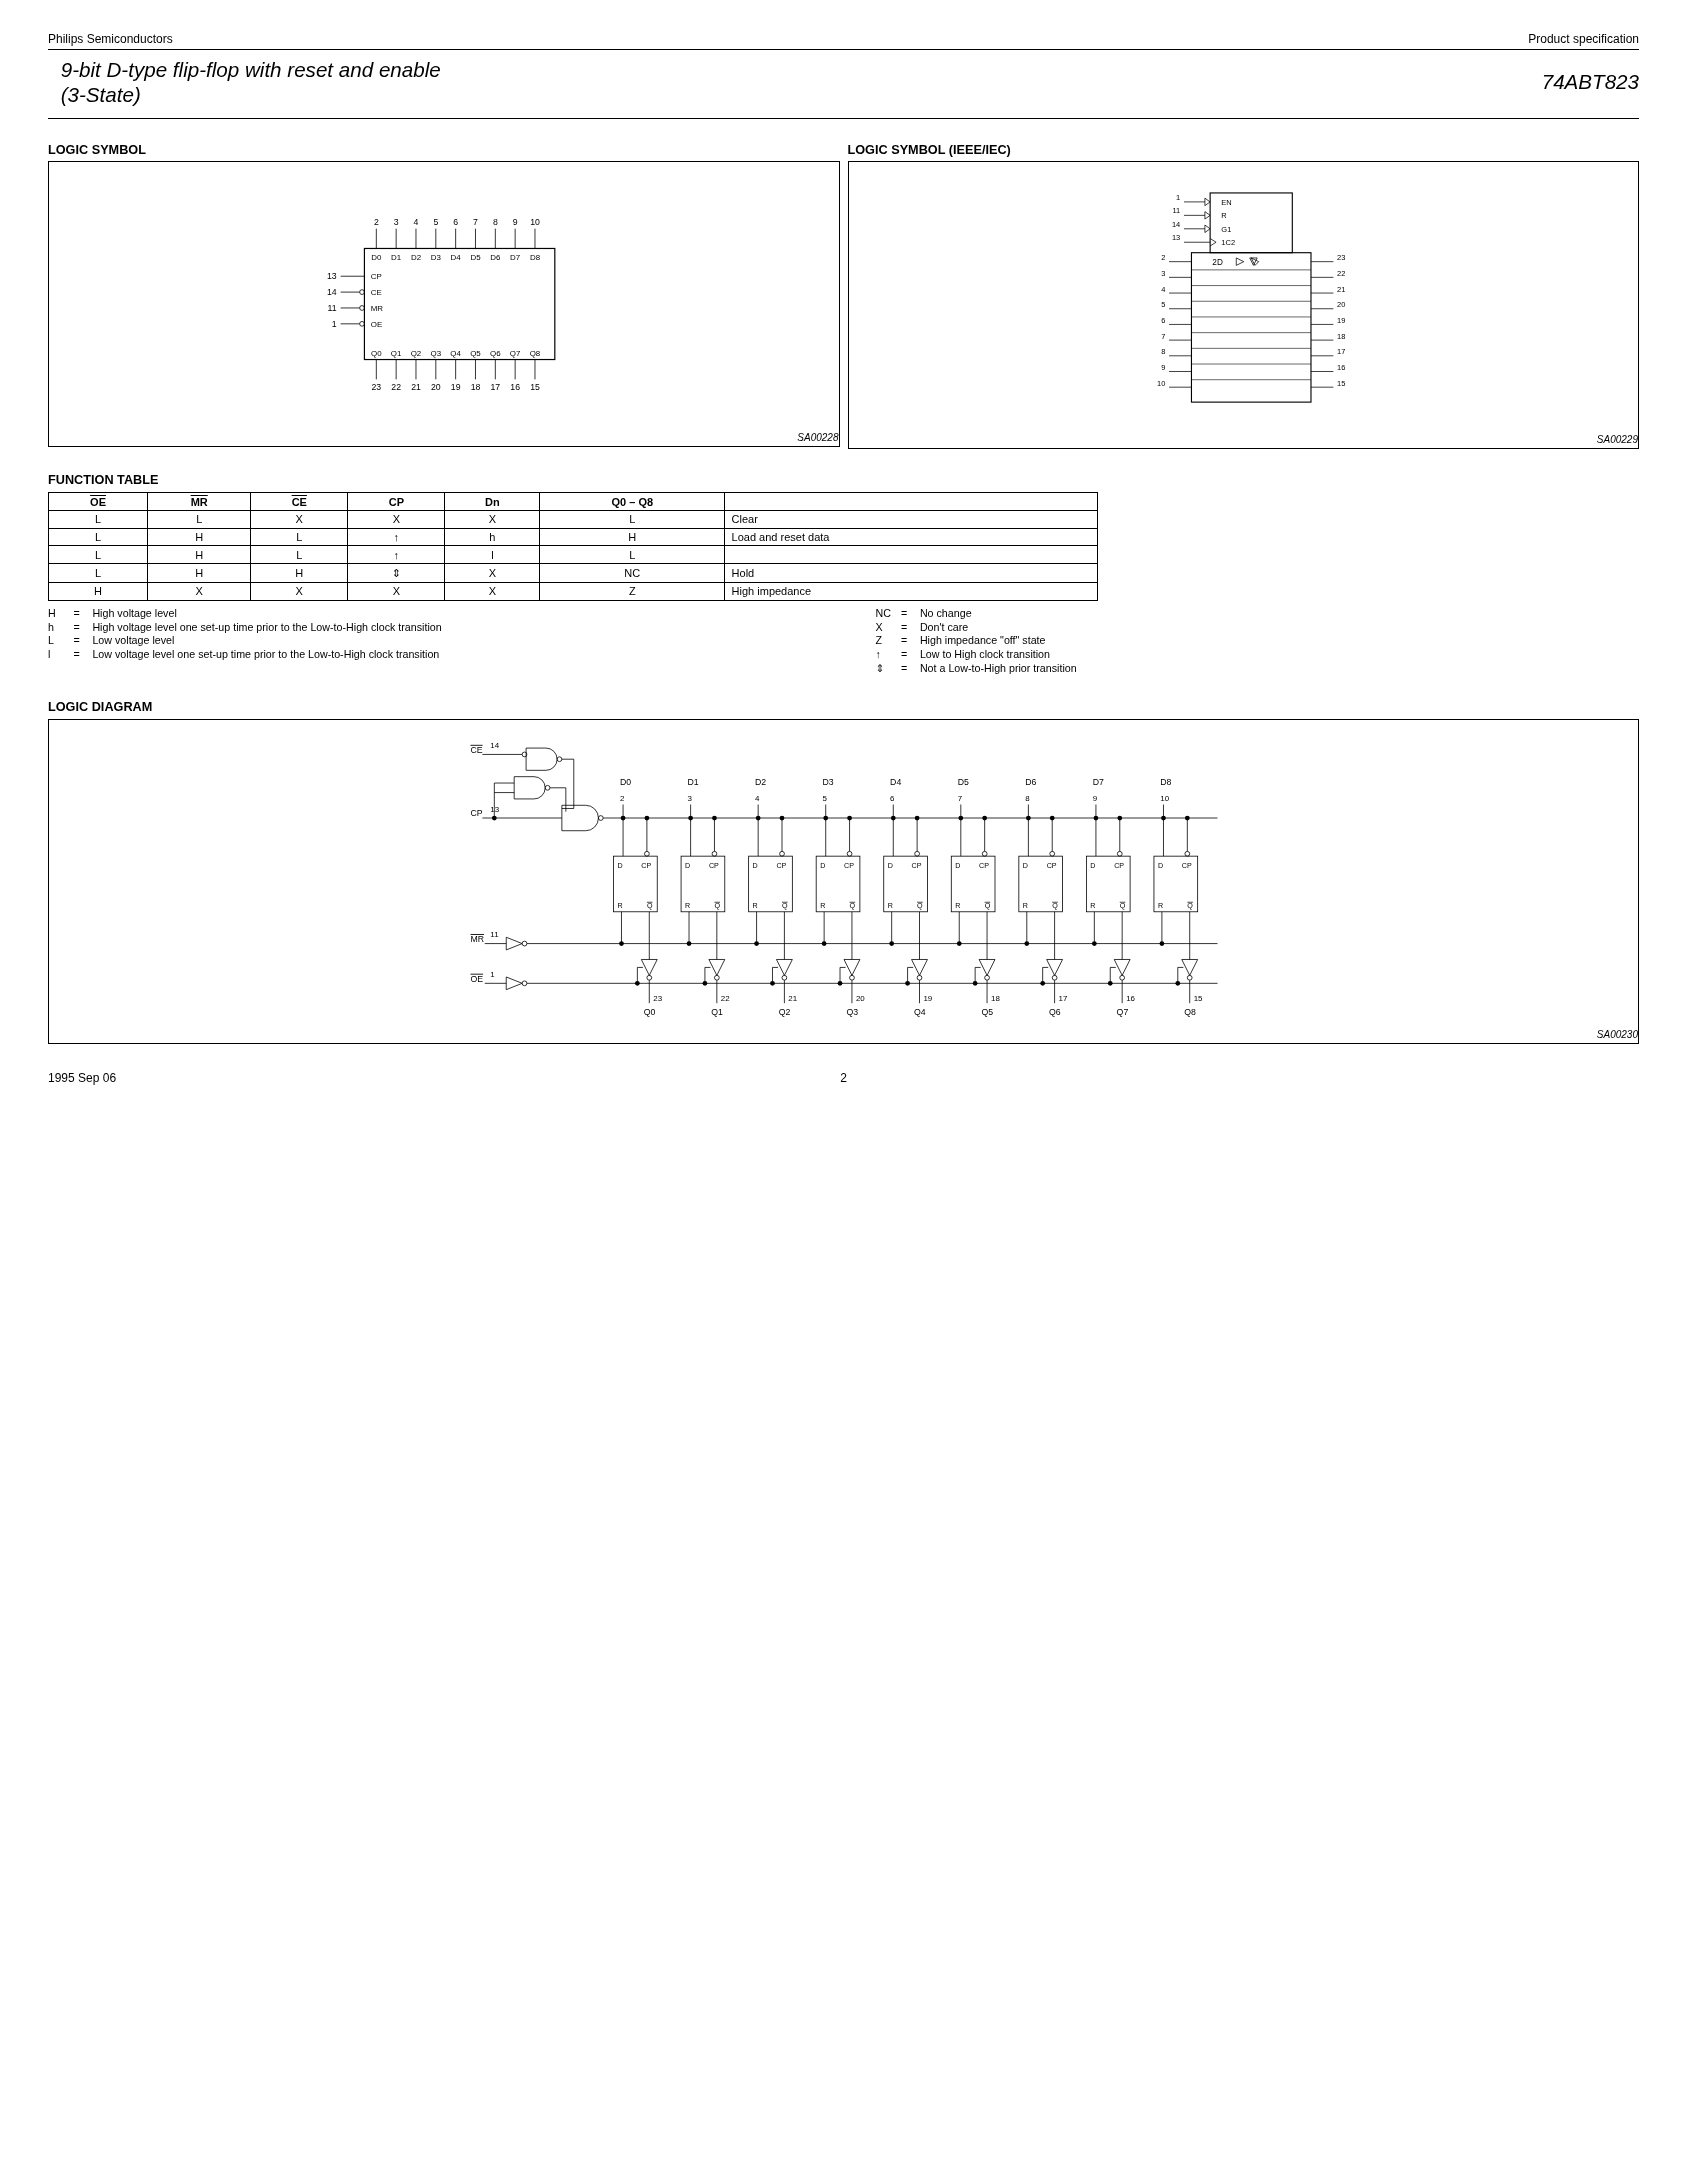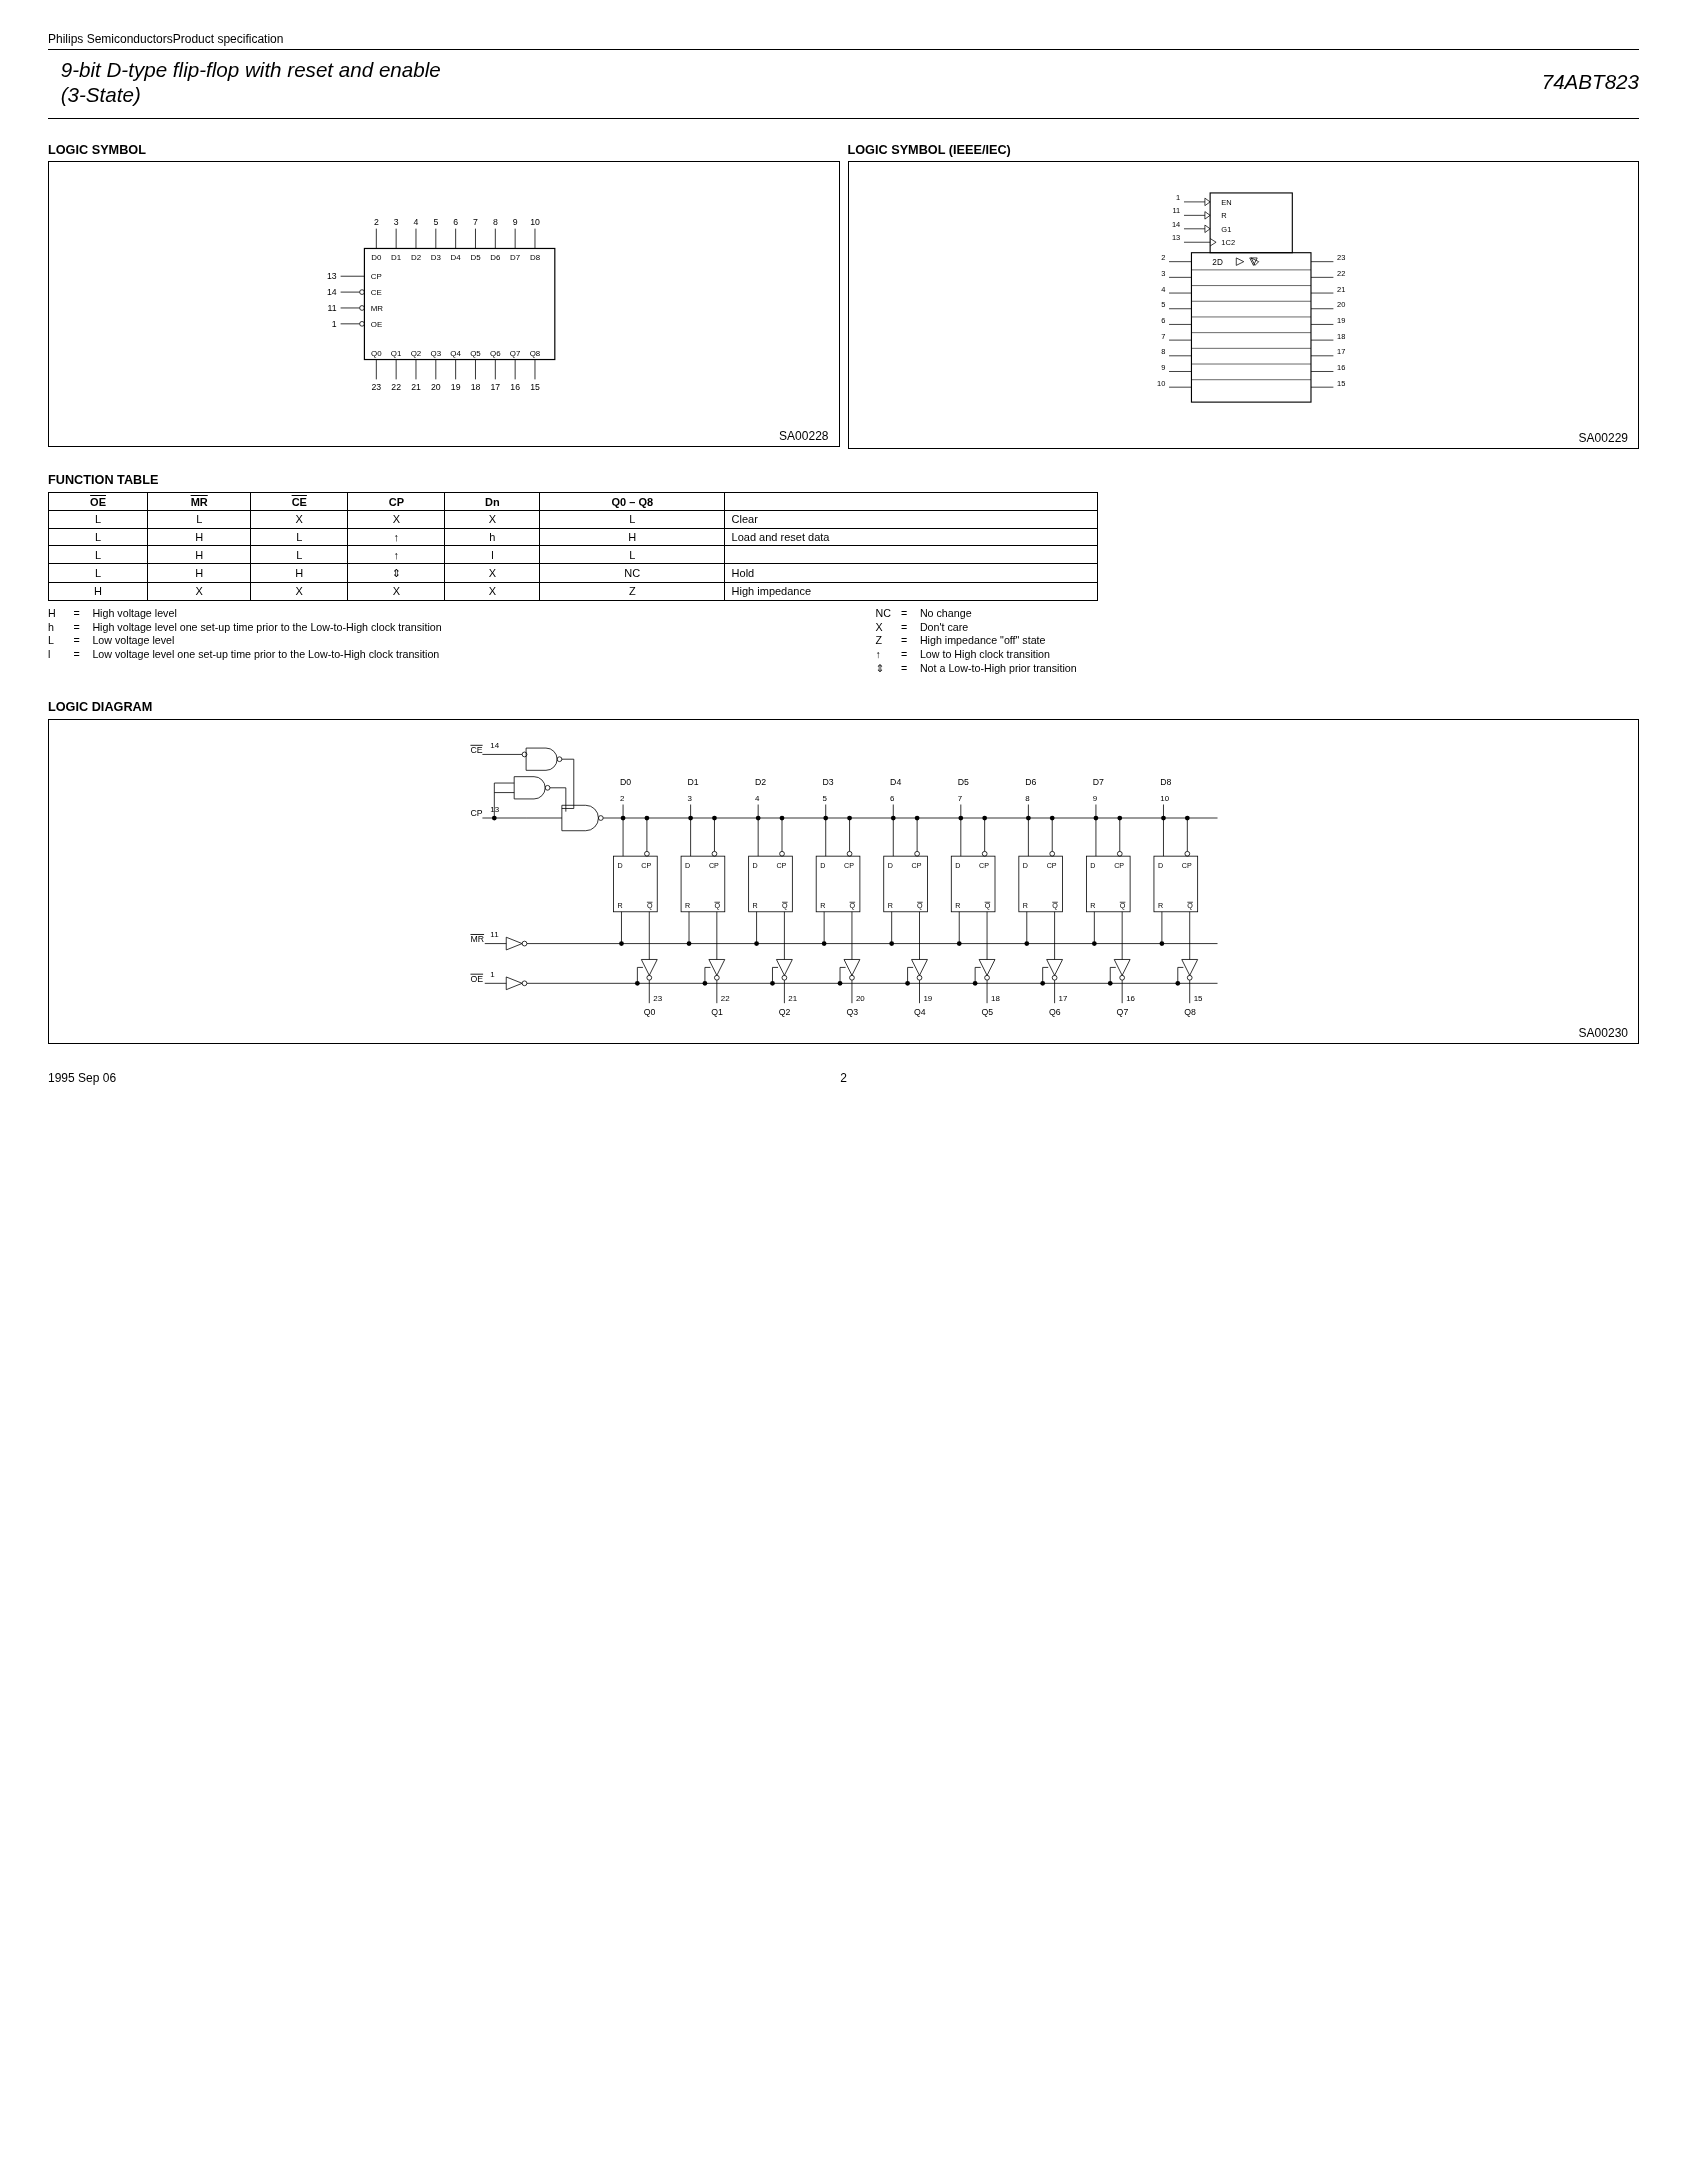--- a/index.html
+++ b/index.html
@@ -5,20 +5,21 @@
   body {
     font-family: Arial, Helvetica, sans-serif;
     margin: 0;
     padding: 32px 48px;
     background: #fff;
     color: #000;
     font-size: 11px;
   }
   .top-header {
     display: flex;
+    justify-content: space-between;
     border-bottom: 0.8px solid #000;
     padding-bottom: 3.2px;
     font-size: 12px;
   }
   .title-block {
     display: flex;
     justify-content: space-between;
     align-items: center;
     border-bottom: 1.6px solid #000;
     padding: 6.4px 0 9.5px 12.7px;
@@ -49,22 +50,23 @@
     min-height: 286px;
     padding: 16px;
     box-sizing: border-box;
     display: flex;
     justify-content: center;
     align-items: center;
   }
   .figure-id {
     position: absolute;
     bottom: 3.2px;
-    right: 10px;
-    font-size: 12px;
+    right: 0;
+    font-style: italic;
+    font-size: 10px;
   }
   svg text {
     font-family: Arial, Helvetica, sans-serif;
   }
   .function-table {
     border-collapse: collapse;
     width: 66%;
     font-size: 11px;
   }
   .function-table th, .function-table td {

